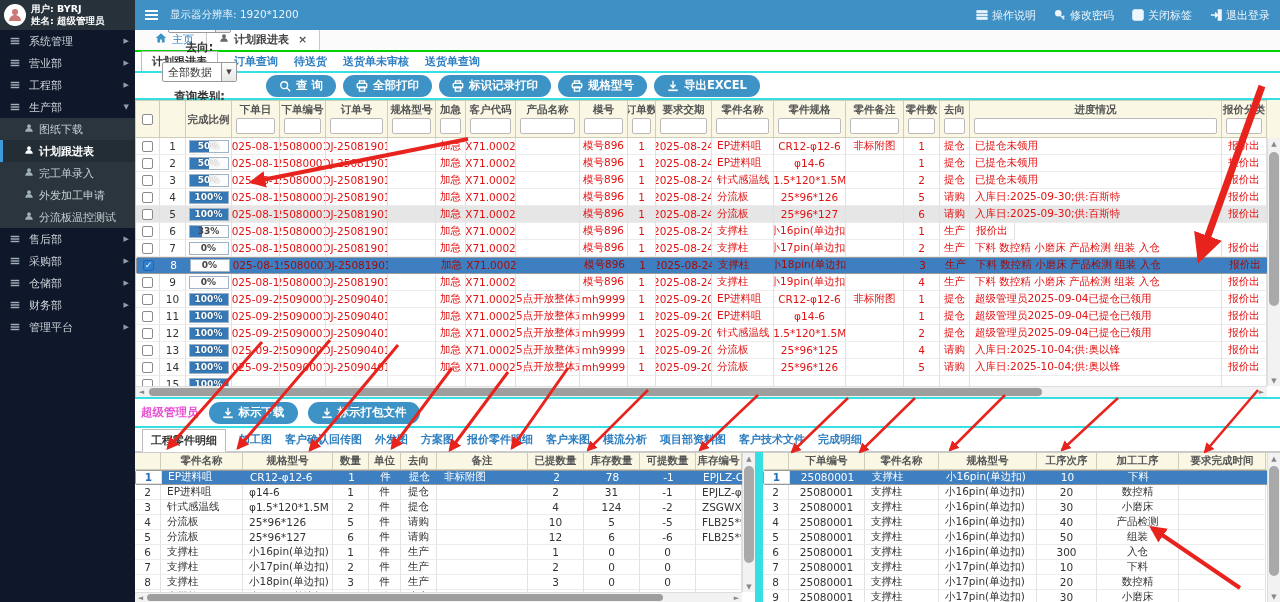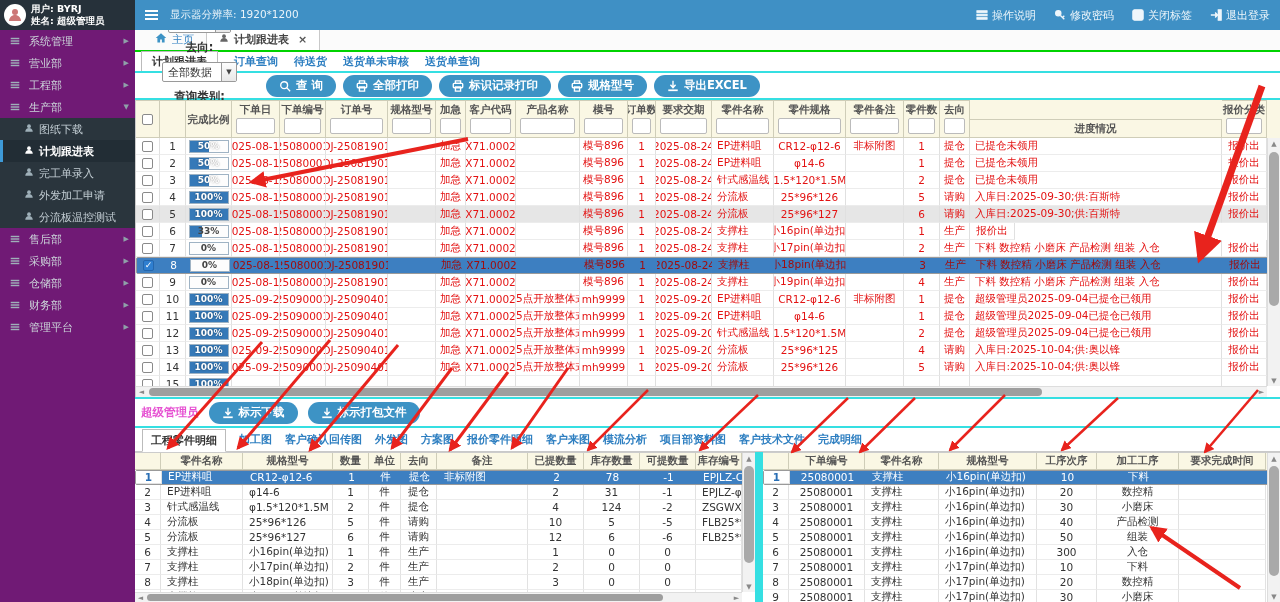--- a/index.html
+++ b/index.html
@@ -1,21 +1,21 @@
 <!DOCTYPE html>
 <html><head>
 <meta charset="utf-8">
 <style>
   * { margin:0; padding:0; box-sizing:border-box; }
   html,body { width:1280px; height:602px; overflow:hidden; background:#fff;
     font-family:"DejaVu Sans","Liberation Sans",sans-serif; }
   .app { position:relative; width:1280px; height:602px; background:#fff; overflow:hidden; }
 
   
-  .sidebar { position:absolute; left:0; top:0; width:135px; height:602px; background:#701a75; z-index:5; }
+  .sidebar { position:absolute; left:0; top:0; width:135px; height:602px; background:#0f172a; z-index:5; }
   .user-block { height:30px; background:#26313a; display:flex; align-items:center; padding:0 4px; gap:5px; }
   .avatar { width:22px; height:22px; border-radius:50%; background:#fff; display:flex; align-items:center; justify-content:center; overflow:hidden; flex:0 0 22px; }
   .avatar svg { width:16px; height:16px; fill:#c77; }
   .user-lines { color:#fff; font-size:9.5px; font-weight:bold; line-height:12px; white-space:nowrap; }
   .side-item { height:22px; display:flex; align-items:center; color:#ccd5da; font-size:11px; padding:0 6px 0 10px; cursor:pointer; }
   .side-item .s-ico { width:14px; margin-right:5px; color:#9fb0b9; display:flex; }
   .side-item .s-ico svg { width:10px; height:10px; fill:#9fb0b9; }
   .side-item .s-lab { flex:1; }
   .side-item .s-chev { font-size:7px; color:#8fa0a9; }
   .side-sub { background:#2a353d; }
@@ -460,21 +460,21 @@
             <input style="">
           </div>
           <div class="mh-cell" style="width: 36px;">
             <div class="lab">零件数</div>
             <input style="">
           </div>
           <div class="mh-cell" style="width: 30px;">
             <div class="lab">去向</div>
             <input style="">
           </div>
-          <div class="mh-cell" style="width: 252px; margin-top: 19px;">
+          <div class="mh-cell" style="width: 252px;">
             <div class="lab">进度情况</div>
             <input style="">
           </div>
           <div class="mh-cell" style="width: 45px;">
             <div class="lab">报价分类</div>
             <input style="">
           </div>
         </div>
       <div class="mt-body" id="mtBody">
           <div class="mt-row">

